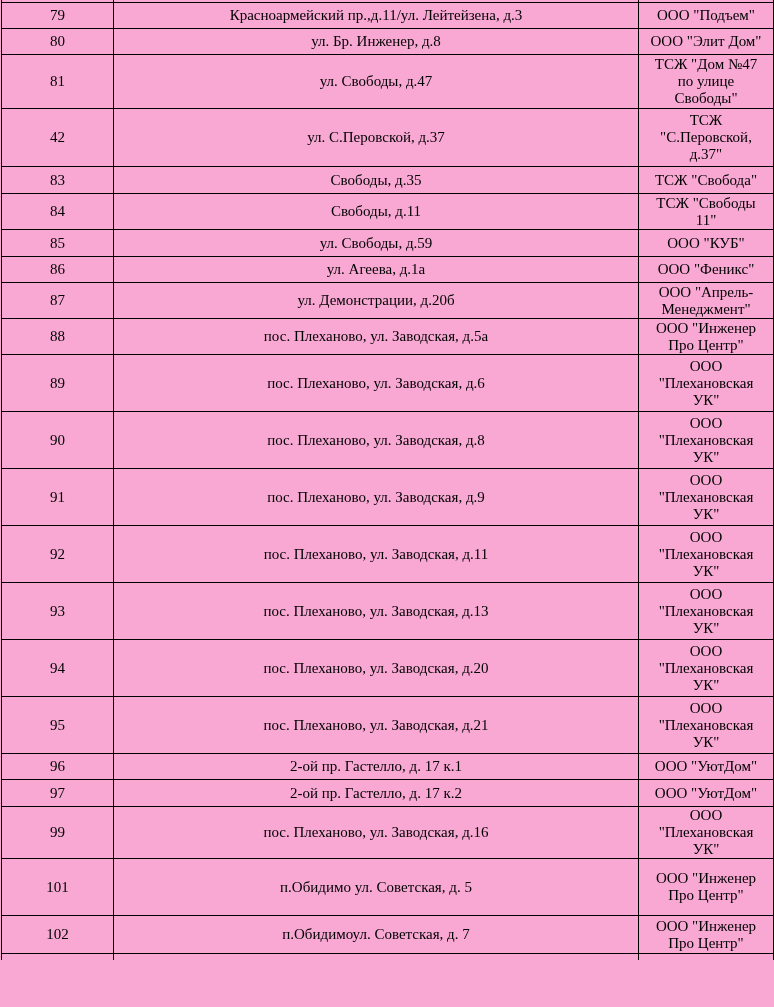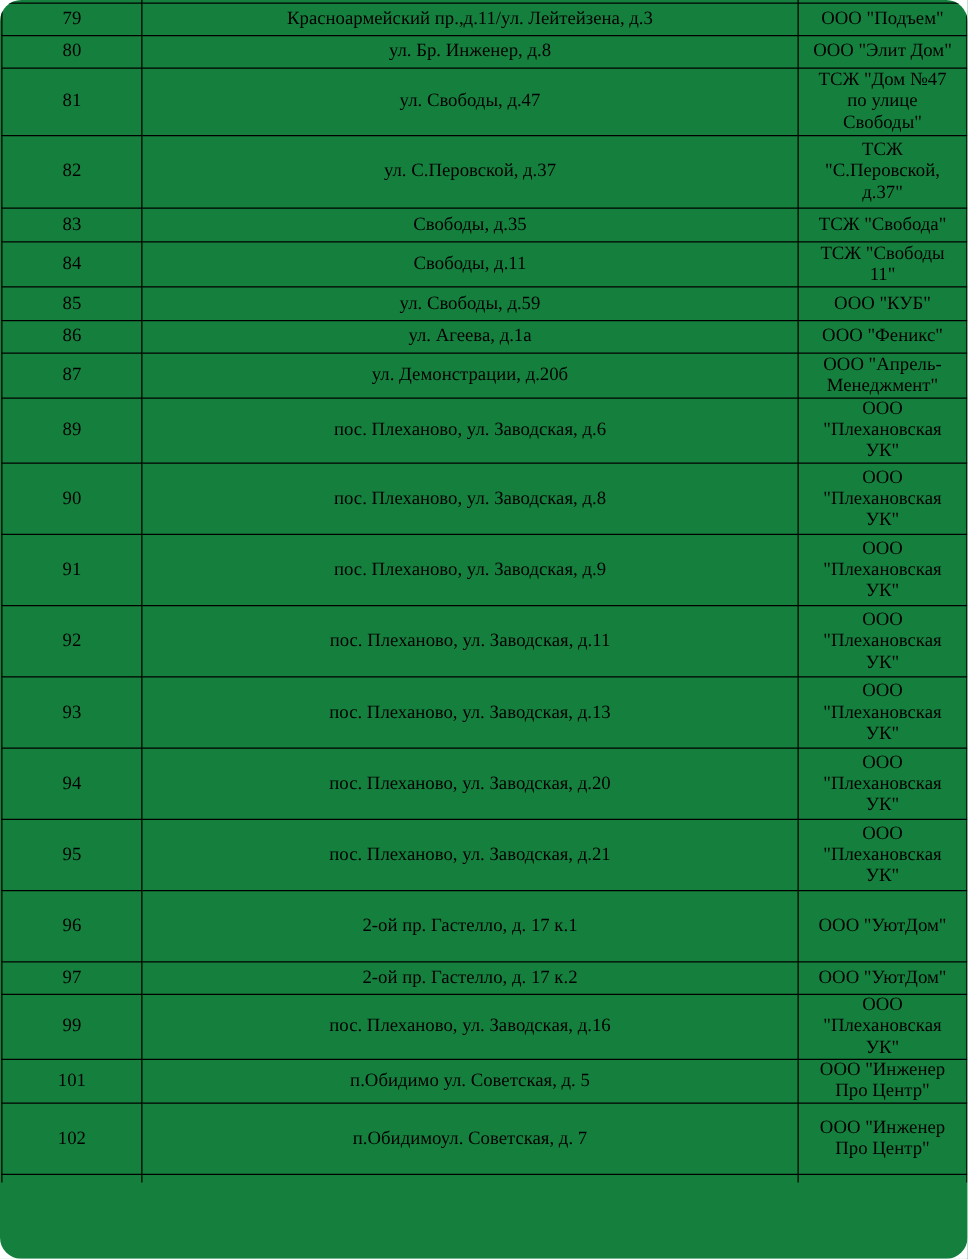--- a/index.html
+++ b/index.html
@@ -1,22 +1,21 @@
 <!DOCTYPE html>
 <html lang="ru"><head>
 <meta charset="utf-8">
 <style>
   html, body { margin: 0; padding: 0; background: #ffffff; }
   .page {
     position: relative;
     width: 774px;
     height: 1007px;
     overflow: hidden;
-    background: #15803d;
-    border-radius: 17px;
+    background: #f9a8d4;
   }
   table.doc-table {
     border-collapse: collapse;
     table-layout: fixed;
     width: 772px;
     margin-left: 1px;
     font-family: "Liberation Serif", serif;
     font-size: 15px;
     line-height: 17px;
     color: #000000;
@@ -90,21 +89,21 @@
 
   <tr>
     <td class="col-num">81</td>
     <td class="col-addr">ул. Свободы, д.47</td>
     <td class="col-company">ТСЖ "Дом №47
 по улице
 Свободы"</td>
   </tr>
 
   <tr>
-    <td class="col-num">82</td>
+    <td class="col-num">42</td>
     <td class="col-addr">ул. С.Перовской, д.37</td>
     <td class="col-company">ТСЖ
 "С.Перовской,
 д.37"</td>
   </tr>
 
   <tr>
     <td class="col-num">83</td>
     <td class="col-addr">Свободы, д.35</td>
     <td class="col-company">ТСЖ "Свобода"</td>
@@ -129,20 +128,26 @@
     <td class="col-company">ООО "Феникс"</td>
   </tr>
 
   <tr>
     <td class="col-num">87</td>
     <td class="col-addr">ул. Демонстрации, д.20б</td>
     <td class="col-company">ООО "Апрель-
 Менеджмент"</td>
   </tr>
 
+  <tr>
+    <td class="col-num">88</td>
+    <td class="col-addr">пос. Плеханово, ул. Заводская, д.5а</td>
+    <td class="col-company">ООО "Инженер
+Про Центр"</td>
+  </tr>
 
   <tr>
     <td class="col-num">89</td>
     <td class="col-addr">пос. Плеханово, ул. Заводская, д.6</td>
     <td class="col-company">ООО
 "Плехановская
 УК"</td>
   </tr>
 
   <tr>

